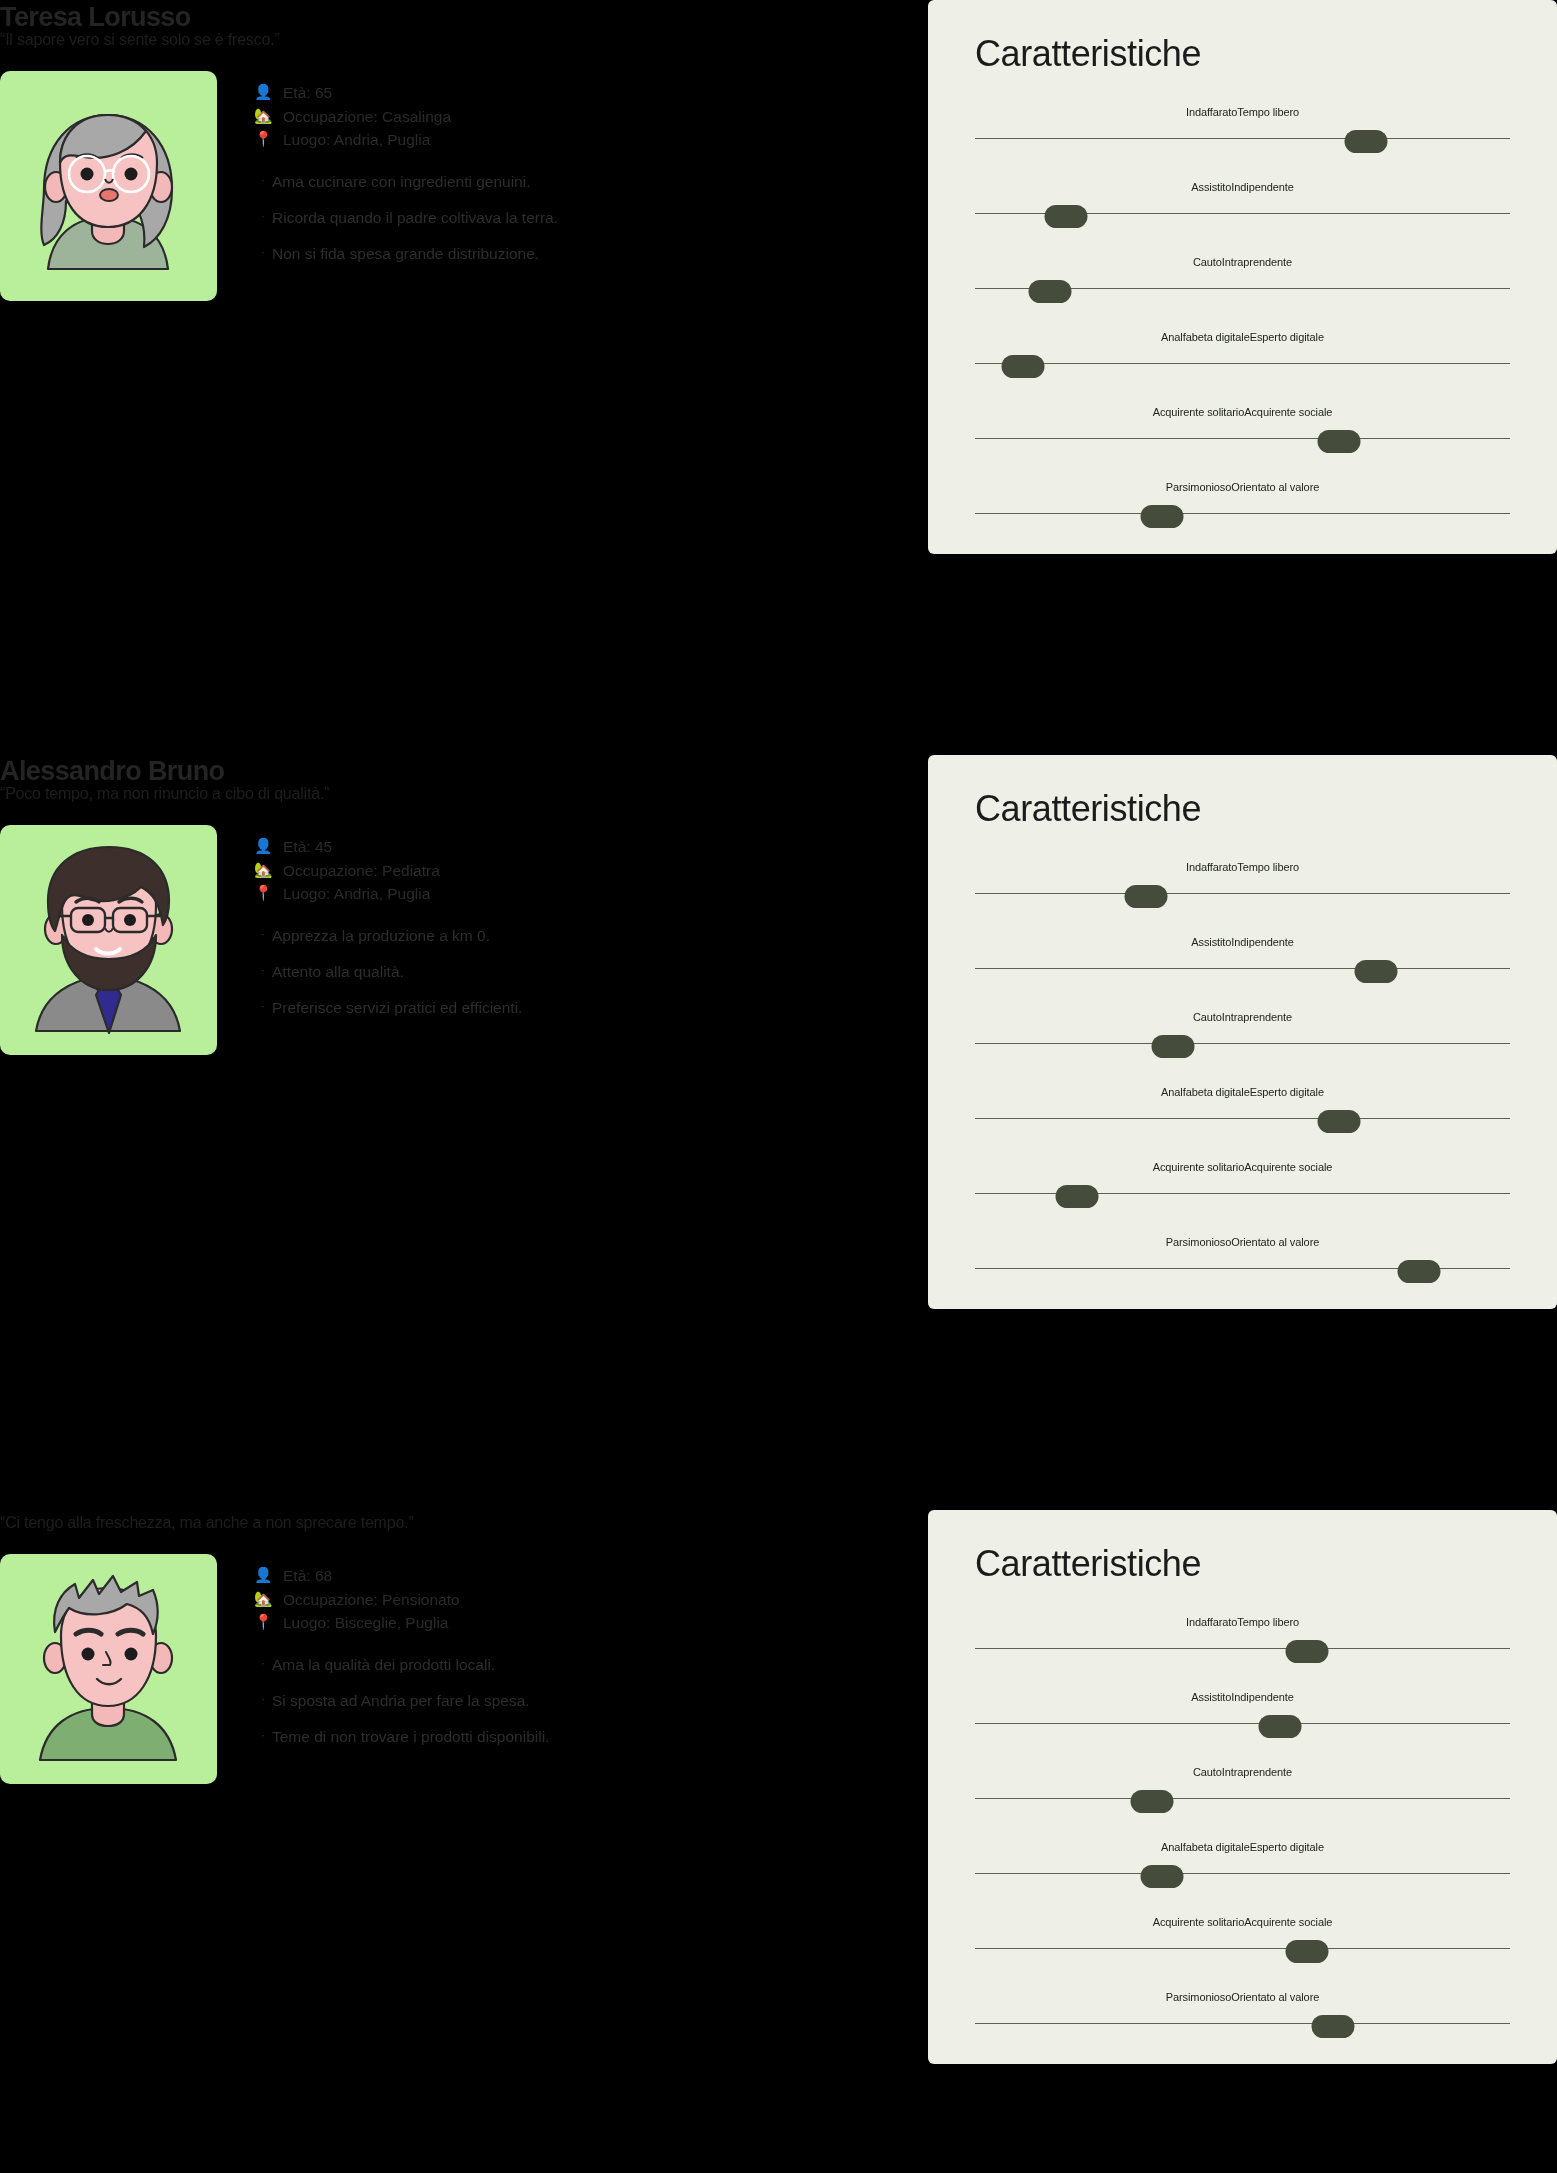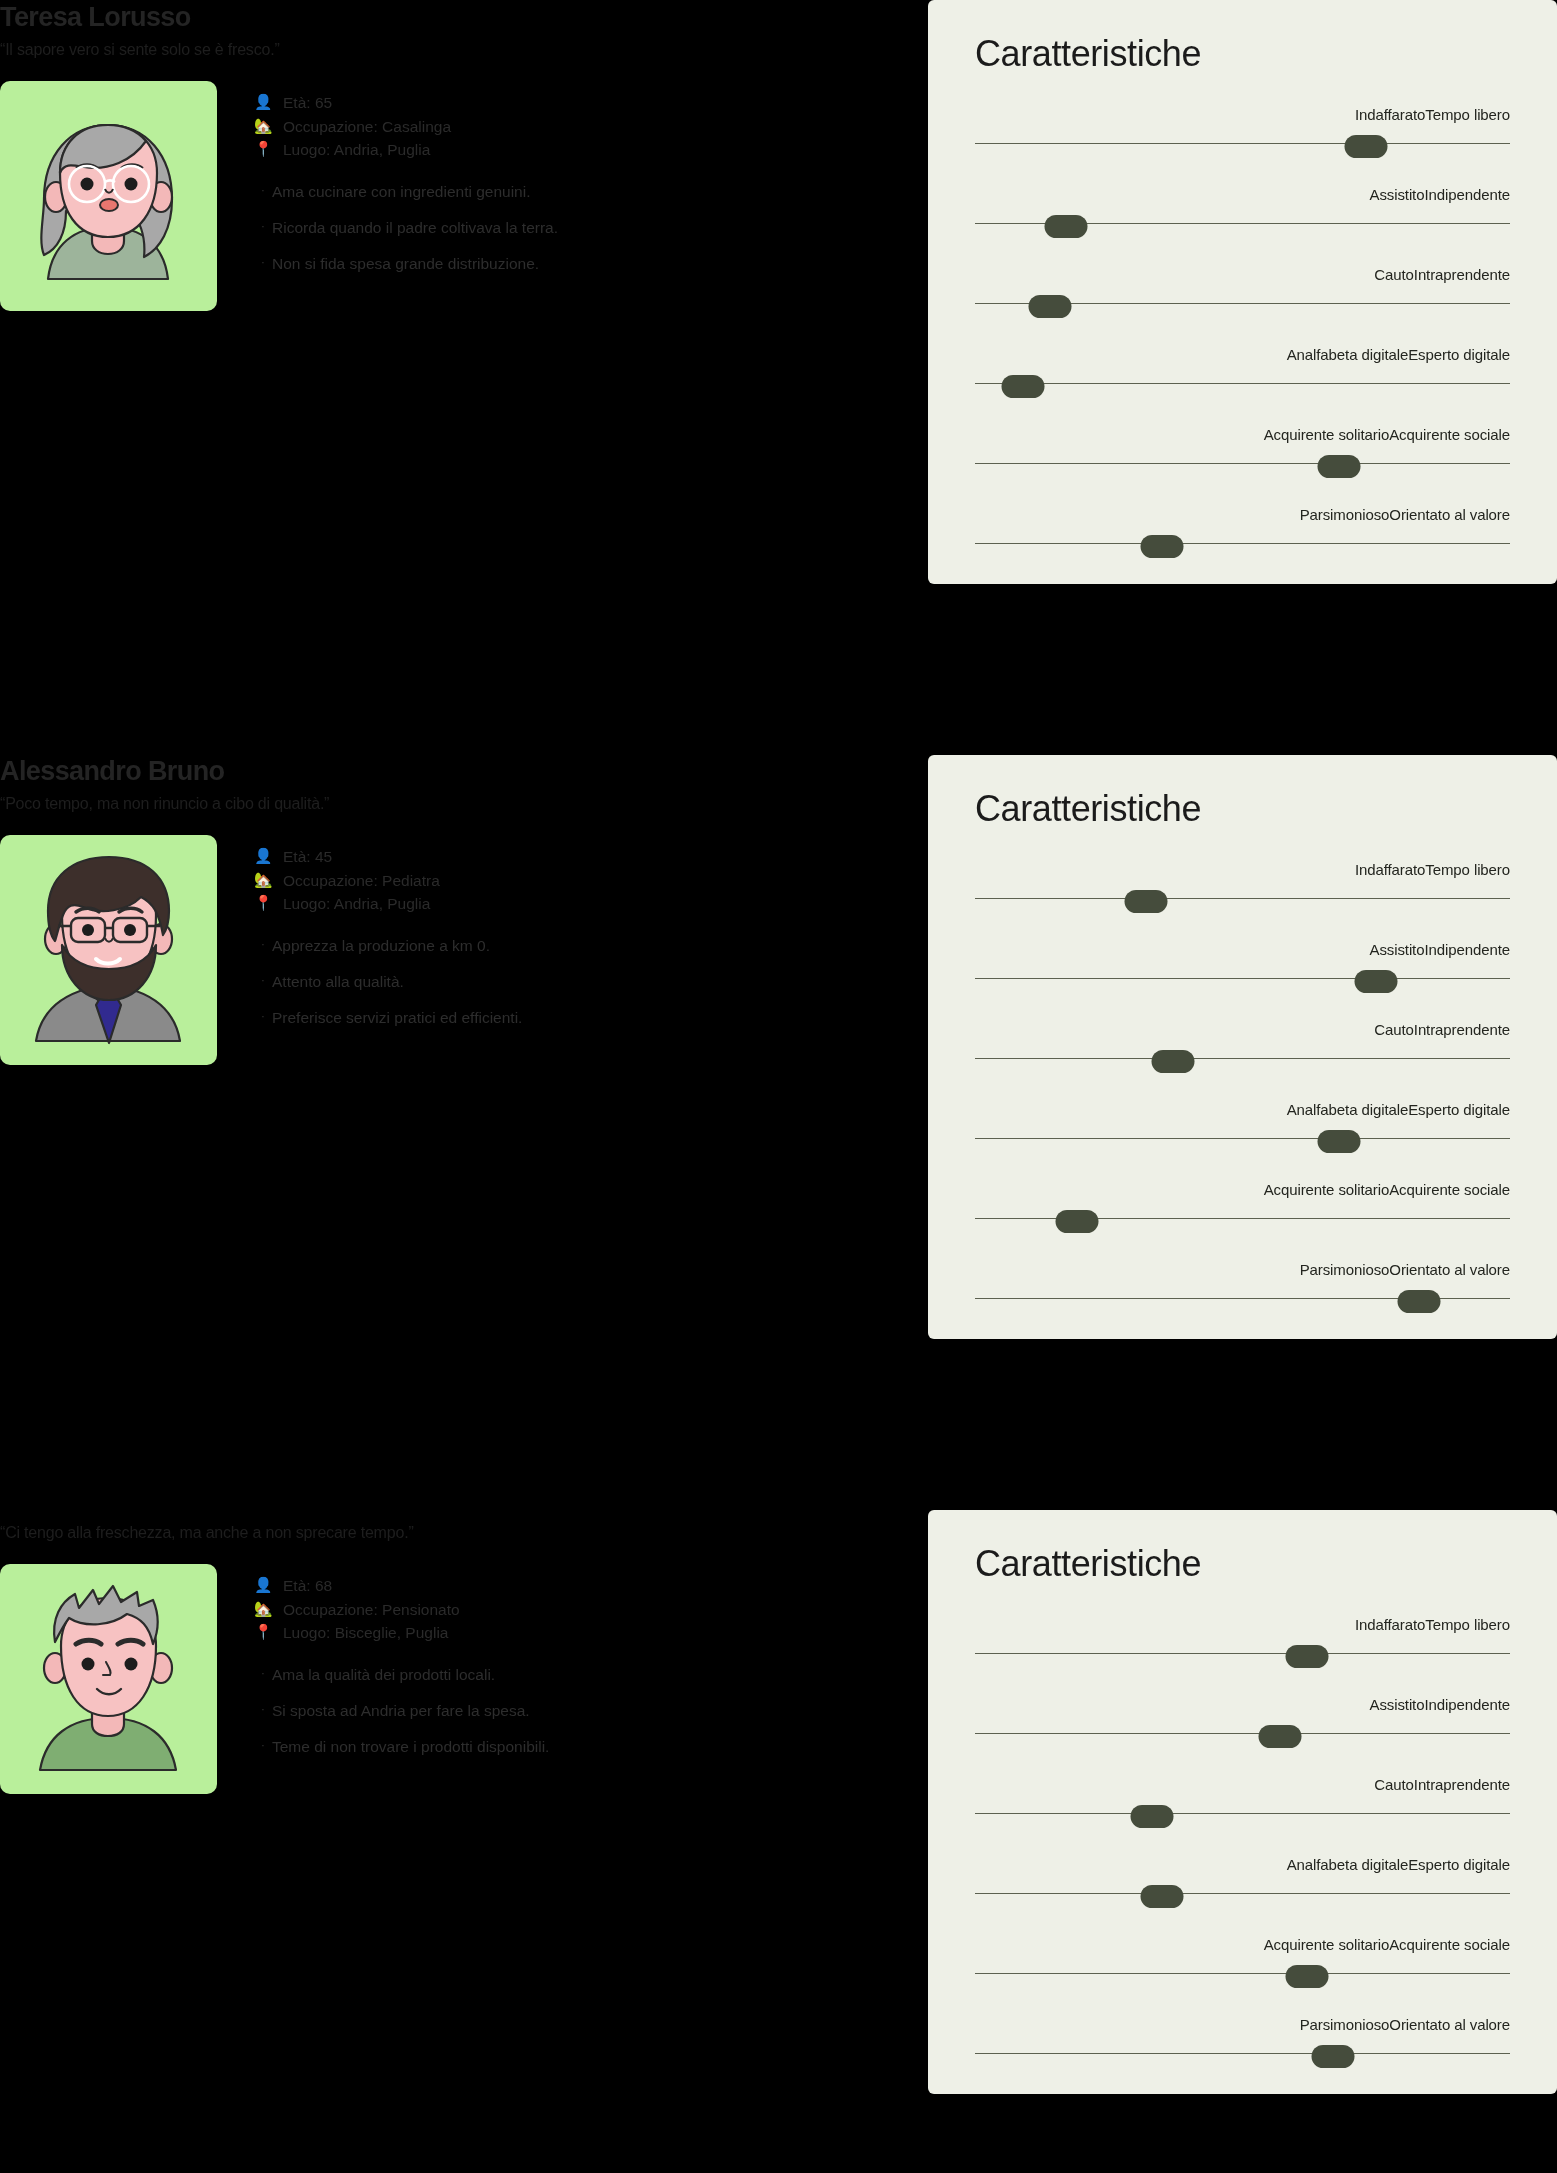--- a/index.html
+++ b/index.html
@@ -12,21 +12,21 @@
   .page{ position:relative; width:1557px; height:1890px; background:#000; }
 
   
   .persona{ position:absolute; left:0; width:640px; }
   .persona-name{
     font-family:"Liberation Sans", sans-serif;
     font-size:27px; font-weight:700; letter-spacing:-0.6px;
     color:#242424; line-height:1.0; white-space:nowrap;
   }
   .persona-quote{
-    margin-top:10px;
+    margin-top:0;
     font-size:16px; color:#1e1e1e; letter-spacing:-0.2px;
     white-space:nowrap;
   }
   .persona-body{ margin-top:22px; display:flex; align-items:flex-start; }
 
   .avatar{
     width:217px; height:230px; flex:0 0 217px;
     background:#b9ef9b; border-radius:10px;
     position:relative; overflow:hidden;
   }
@@ -56,22 +56,22 @@
     padding:34px 47px 30px 47px;
   }
   .char-title{
     font-size:36px; font-weight:400; color:#1b1b1b;
     letter-spacing:-0.4px; line-height:1.1;
     margin-bottom:32px;
   }
   .slider-row{ margin-bottom:32px; }
   .slider-row:last-child{ margin-bottom:0; }
   .slider-labels{
-    display:flex; justify-content:flex-end;
-    font-size:15px; color:#23251f; letter-spacing:-0.1px;
+    display:flex; justify-content:center;
+    font-size:11px; color:#23251f; letter-spacing:-0.1px;
     margin-bottom:11px; white-space:nowrap;
   }
   .slider-track{
     position:relative; height:20px;
   }
   .slider-line{
     position:absolute; top:9px; left:0; right:0;
     height:1.4px; background:#5c6150;
   }
   .slider-thumb{

